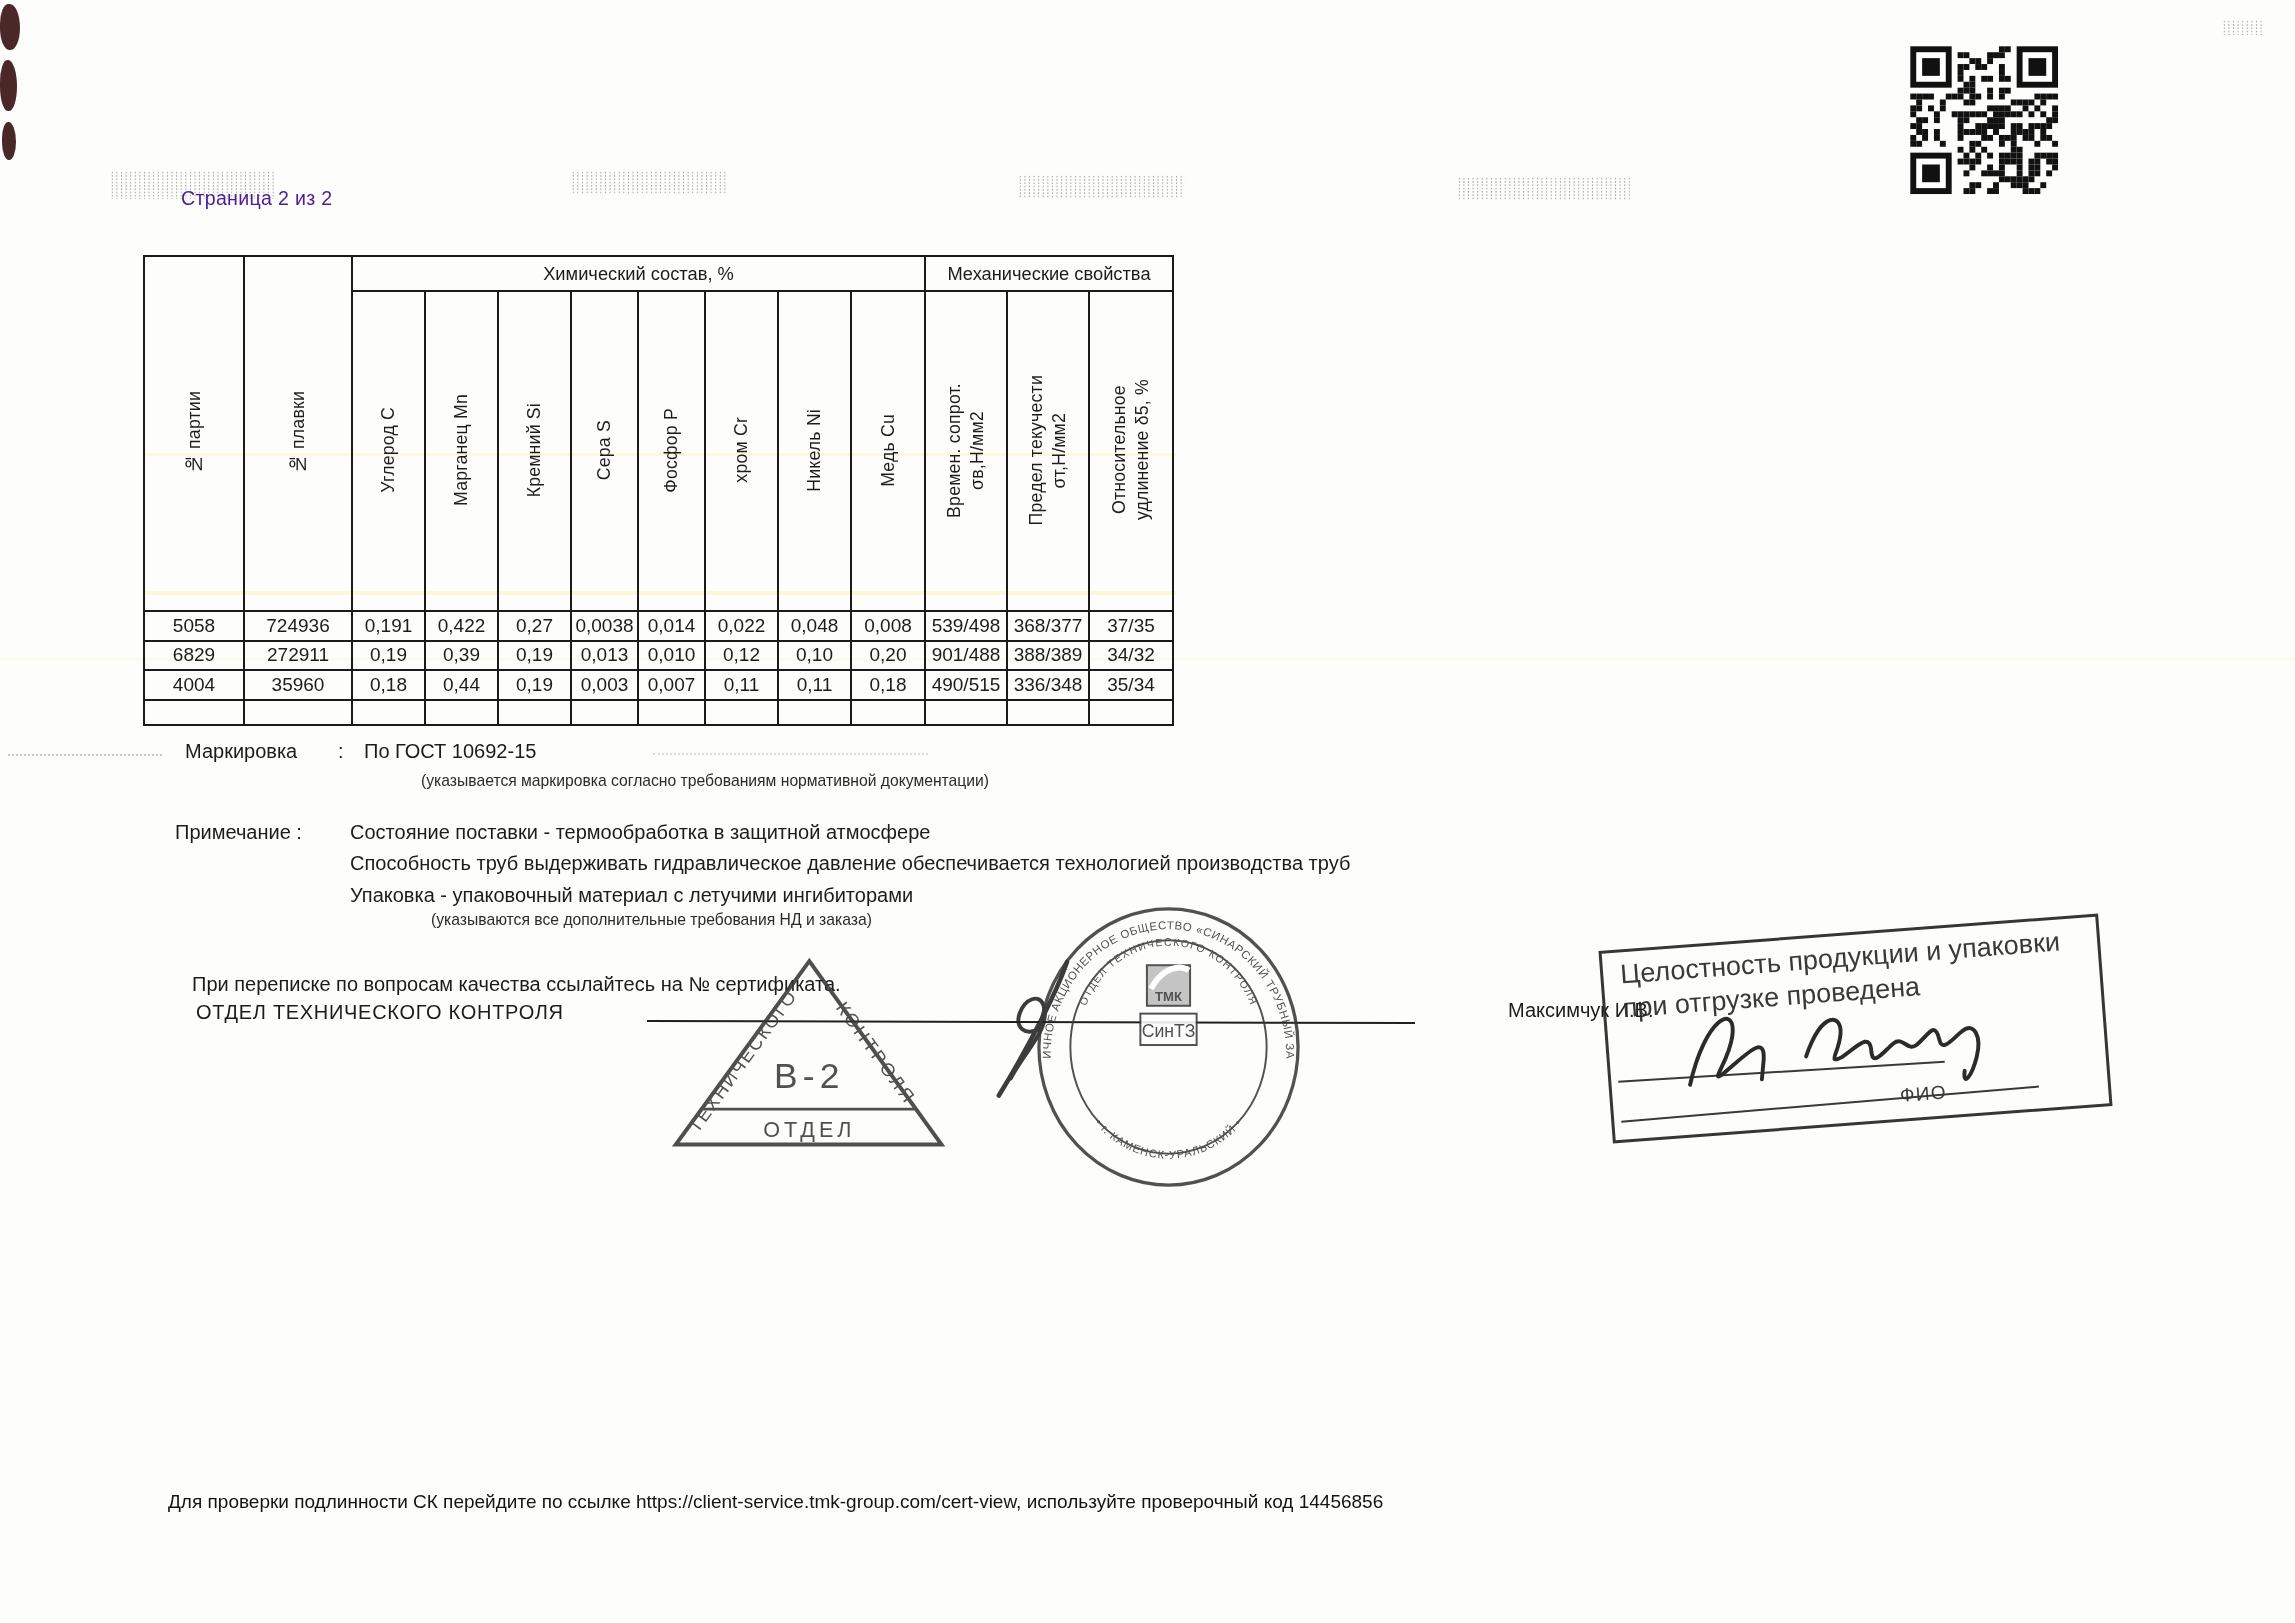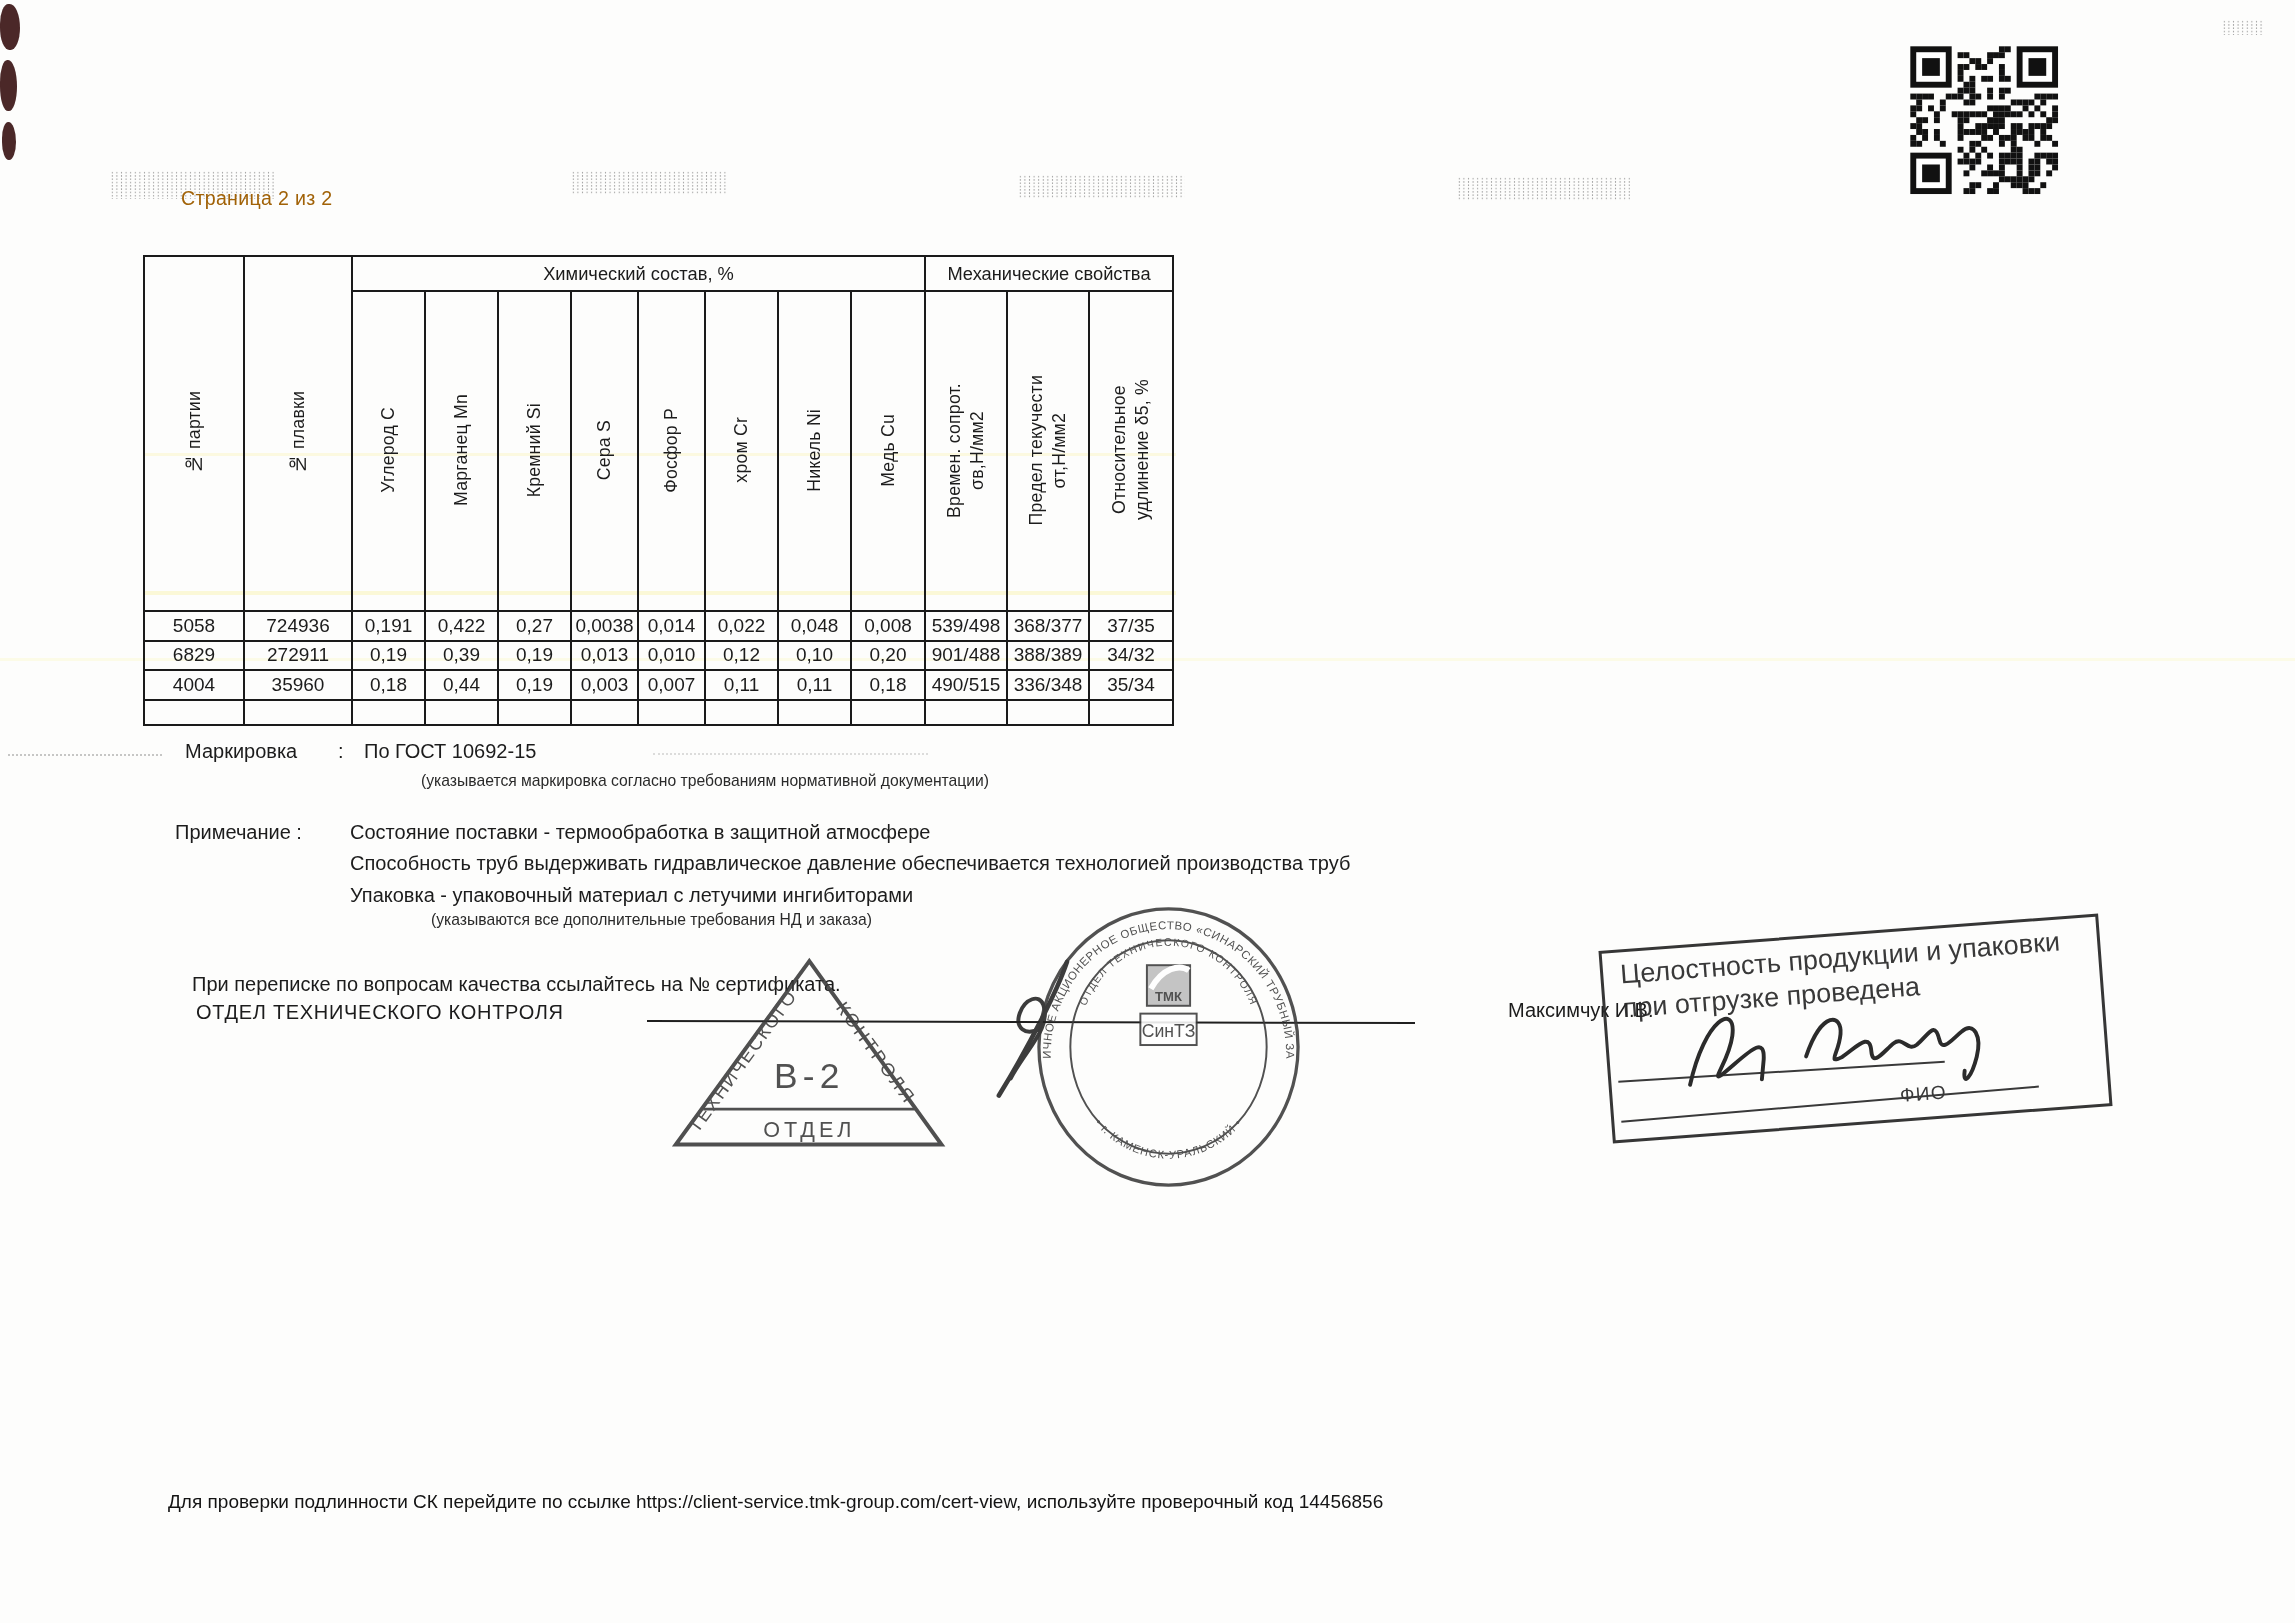--- a/index.html
+++ b/index.html
@@ -9,21 +9,21 @@
 
   
   .corner-mark{position:absolute;background:#3c1616;border-radius:45% 55% 50% 50%;opacity:.92;}
   .smudge{position:absolute;opacity:.55;
           background-image:radial-gradient(rgba(70,70,70,.85) 0.8px, transparent 1.1px);
           background-size:4.6px 3.3px;filter:blur(0.3px);}
   .streak{position:absolute;pointer-events:none;}
   .dots{position:absolute;border-top:2px dotted rgba(130,130,130,.45);}
 
   
-  .page-title{position:absolute;left:181px;top:187px;font-size:19.6px;letter-spacing:0.3px;color:#a16207;}
+  .page-title{position:absolute;left:181px;top:187px;font-size:19.6px;letter-spacing:0.3px;color:#4c1d95;}
 
   
   table.cert{border-collapse:collapse;table-layout:fixed;position:absolute;left:143px;top:255px;}
   .cert th,.cert td{border:2.6px solid #1a1a1a;padding:0;text-align:center;
                     vertical-align:middle;font-weight:normal;color:#1c1c1c;}
   .cert .gh{height:33px;font-size:18.3px;}
   .cert .vhrow th{height:318px;}
   .vh{display:inline-block;writing-mode:vertical-rl;transform:rotate(180deg);
       white-space:pre-line;font-size:17.7px;line-height:1.3;letter-spacing:0.2px;}
   .cert tr.data td{height:27.5px;font-size:19px;}

